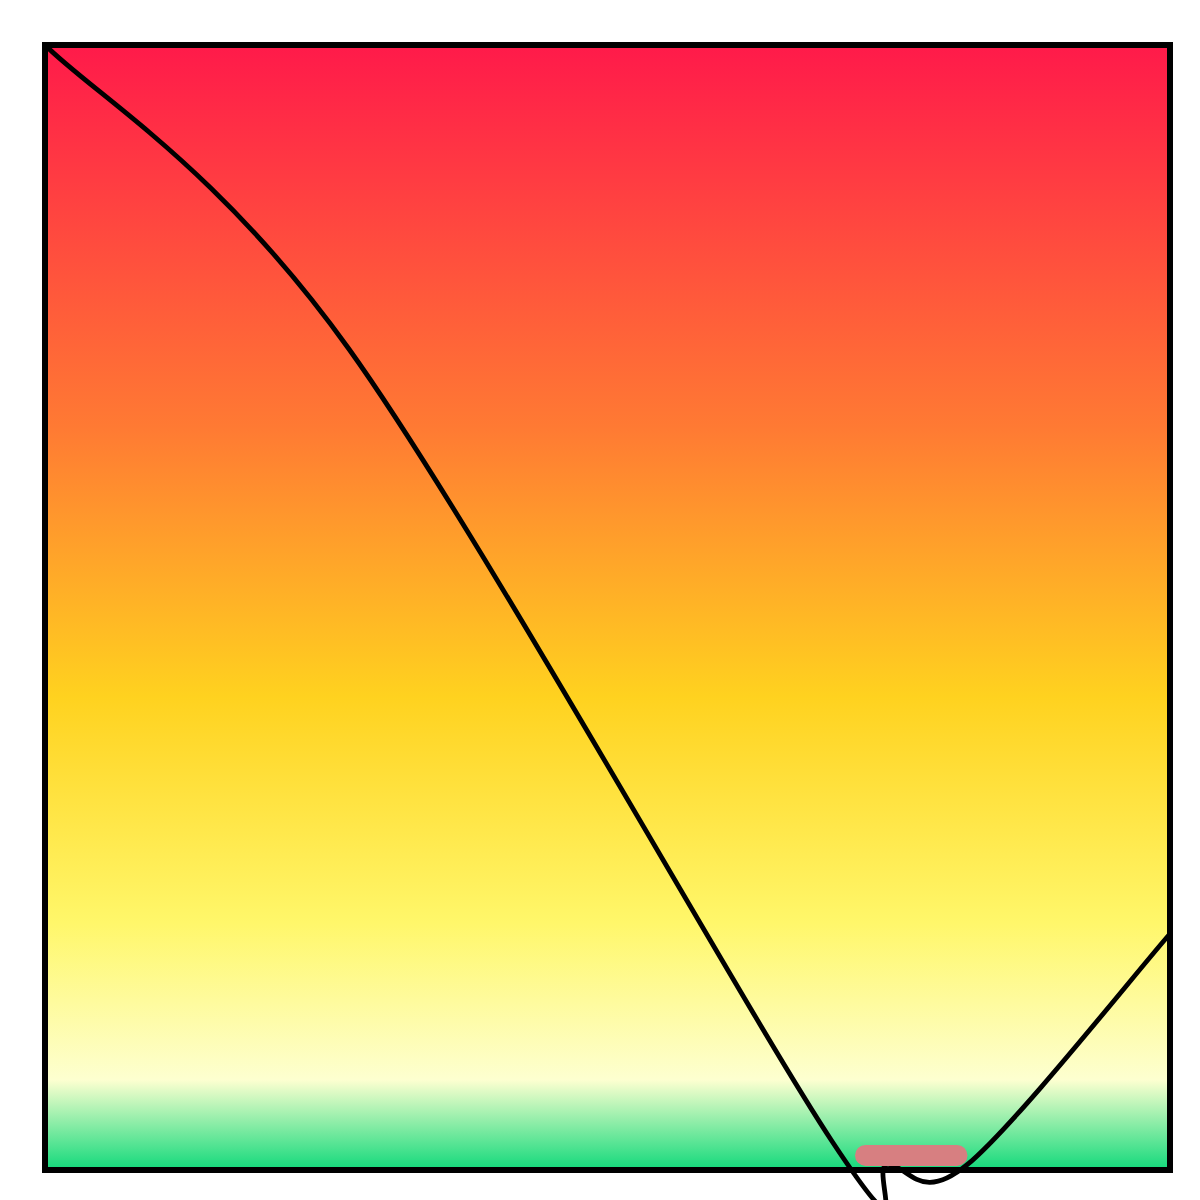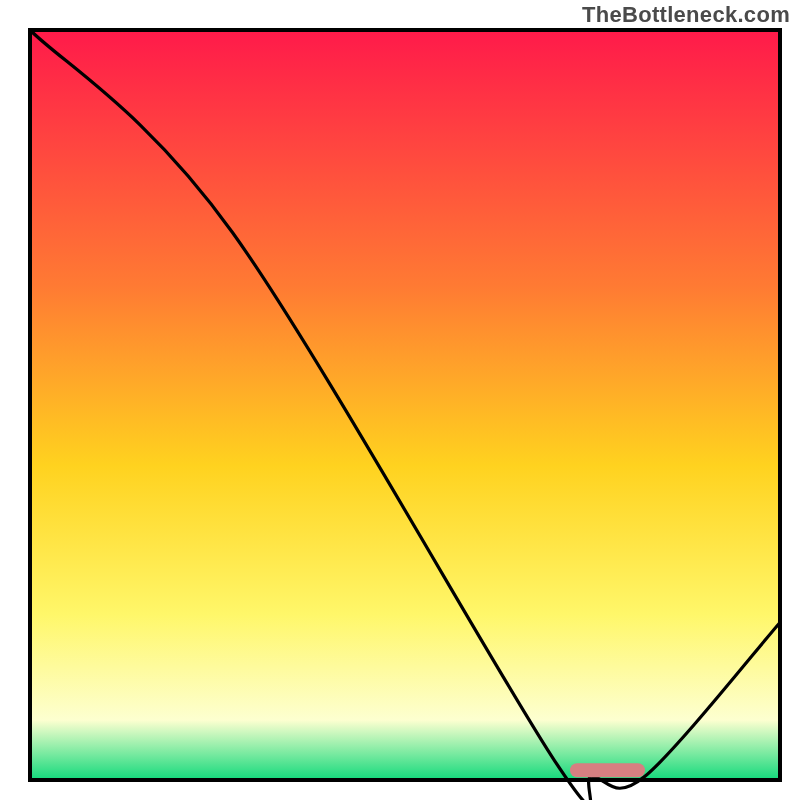--- a/index.html
+++ b/index.html
@@ -29,21 +29,20 @@
     position: absolute;
     inset: 0;
     z-index: 10;
   }
 </style>
 </head>
 <body>
 
 <div class="stage">
 
-  <div class="watermark">TheBottleneck.com</div>
 
   <svg viewBox="0 0 800 800" preserveAspectRatio="none">
     <defs>
       <linearGradient id="bg-grad" x1="0" y1="0" x2="0" y2="1">
         <stop offset="0%" stop-color="#ff1a4a"></stop>
         <stop offset="34%" stop-color="#ff7a33"></stop>
         <stop offset="58%" stop-color="#ffd21f"></stop>
         <stop offset="78%" stop-color="#fff76a"></stop>
         <stop offset="92%" stop-color="#fdffd0"></stop>
         <stop offset="100%" stop-color="#12d97b"></stop>

